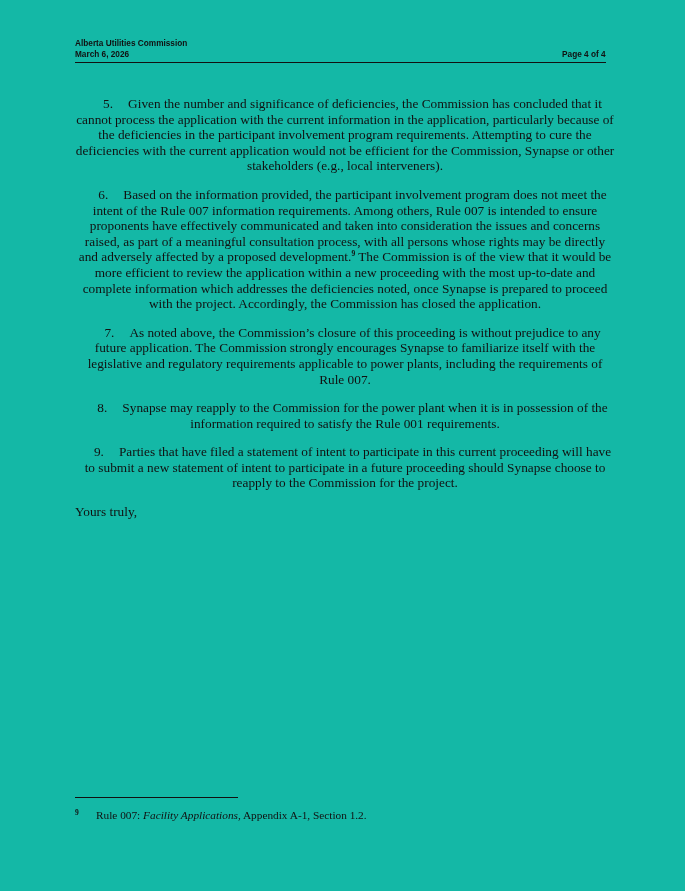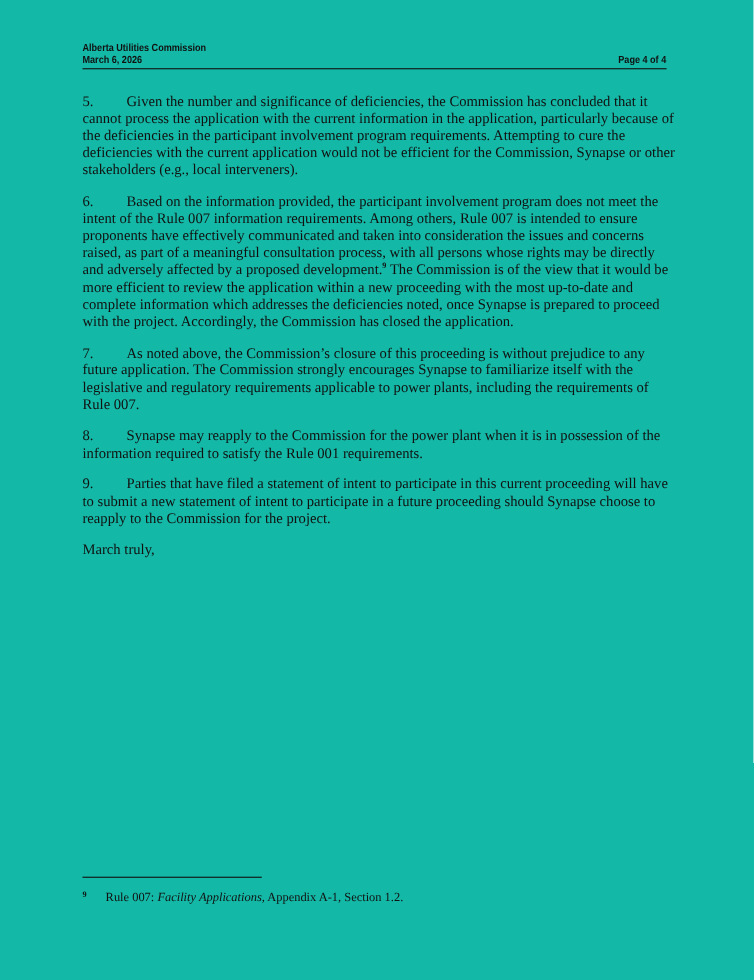--- a/index.html
+++ b/index.html
@@ -51,21 +51,22 @@
       position: absolute;
       left: 75px;
       top: 84px;
       width: 540px;
       font-family: "Liberation Serif", serif;
       font-size: 13.3px;
       line-height: 15.6px;
       color: #111;
     }
     .para {
-      margin: 0 0 13px 0;
+      margin: 12px 0 13px 0;
+      text-align: center;
     }
     .para .num {
       display: inline-block;
       width: 40px;
     }
     .email-link {
       color: #1a0dab;
       text-decoration: underline;
     }
     .closing {
@@ -128,20 +129,20 @@
 
     <p class="para"><span class="num">6.</span><span>Based on the information provided, the participant involvement program does not meet the intent of the Rule 007 information requirements. Among others, Rule 007 is intended to ensure proponents have effectively communicated and taken into consideration the issues and concerns raised, as part of a meaningful consultation process, with all persons whose rights may be directly and adversely affected by a proposed development.</span><sup class="fnref">9</sup><span> The Commission is of the view that it would be more efficient to review the application within a new proceeding with the most up-to-date and complete information which addresses the deficiencies noted, once Synapse is prepared to proceed with the project. Accordingly, the Commission has closed the application.</span></p>
 
     <p class="para"><span class="num">7.</span><span>As noted above, the Commission’s closure of this proceeding is without prejudice to any future application. The Commission strongly encourages Synapse to familiarize itself with the legislative and regulatory requirements applicable to power plants, including the requirements of Rule 007.</span></p>
 
     <p class="para"><span class="num">8.</span><span>Synapse may reapply to the Commission for the power plant when it is in possession of the information required to satisfy the Rule 001 requirements.</span></p>
 
     <p class="para"><span class="num">9.</span><span>Parties that have filed a statement of intent to participate in this current proceeding will have to submit a new statement of intent to participate in a future proceeding should Synapse choose to reapply to the Commission for the project.</span></p>
 
 
-    <p class="closing">March truly,</p>
+    <p class="closing">Yours truly,</p>
 
   </div>
 
   <div class="fn-rule"></div>
   <div class="footnote"><span class="fn-mark">9</span><span>Rule 007: </span><em>Facility Applications,</em><span> Appendix A-1, Section 1.2.</span></div>
 
 </div>
 
 </body></html>

